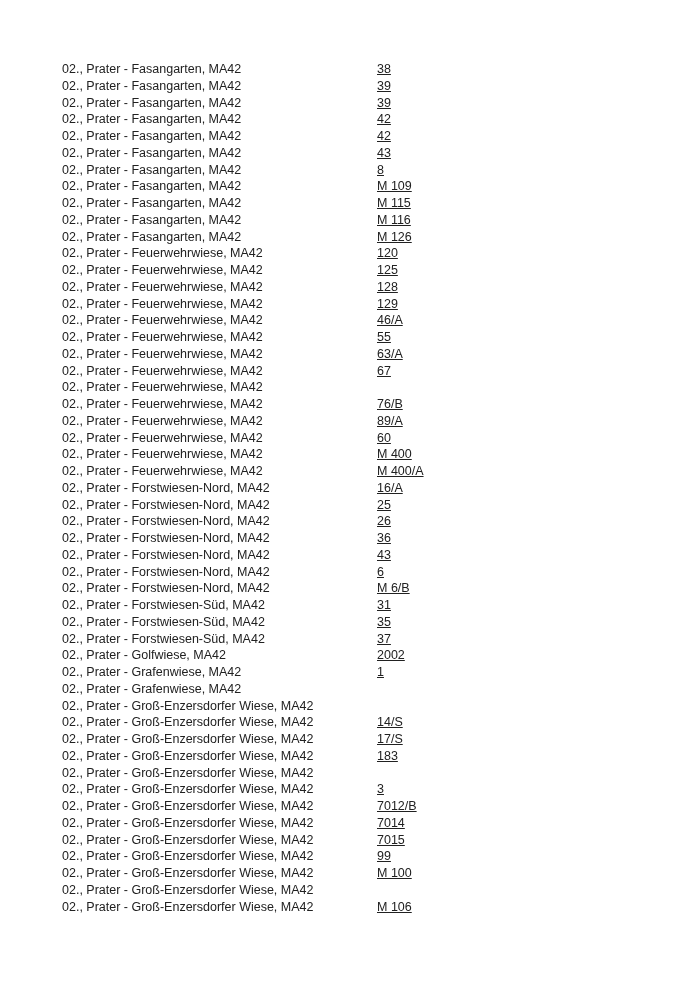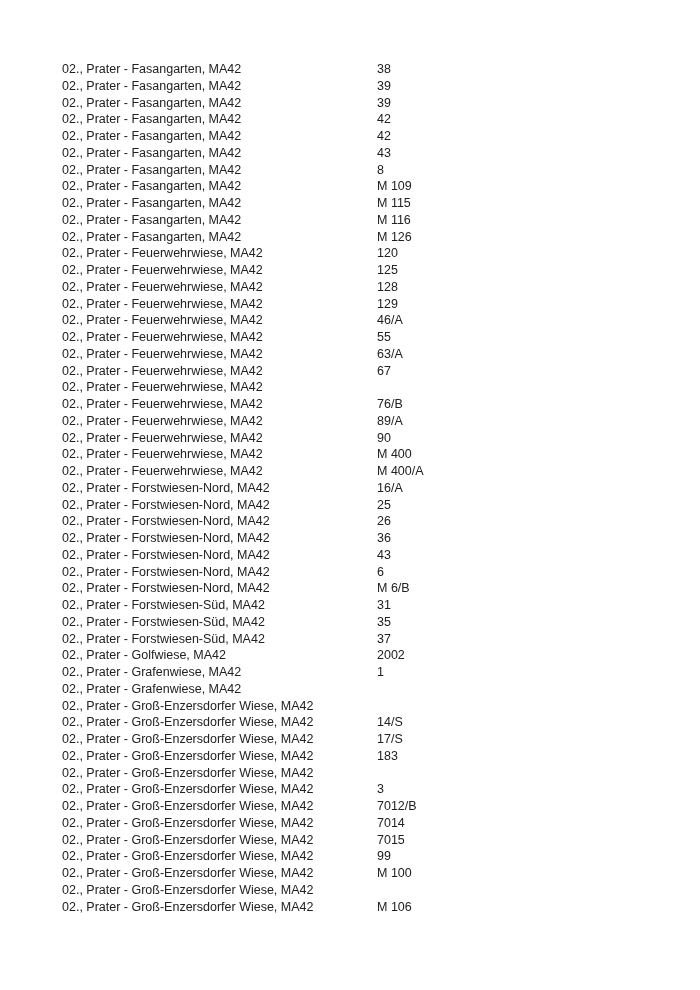--- a/index.html
+++ b/index.html
@@ -32,20 +32,21 @@
     color: #212121;
     white-space: nowrap;
   }
   .cell-location {
     width: 315px;
     flex: 0 0 315px;
     overflow: hidden;
   }
   .cell-value {
     flex: 1 1 auto;
+    text-decoration: underline;
   }
 </style>
 </head>
 <body>
 
 <div class="page">
   <div class="rows">
   <div class="row">
     <span class="cell-location">02., Prater - Fasangarten, MA42</span>
     <span class="cell-value">38</span>
@@ -150,21 +151,21 @@
     <span class="cell-value">76/B</span>
   </div>
 
   <div class="row">
     <span class="cell-location">02., Prater - Feuerwehrwiese, MA42</span>
     <span class="cell-value">89/A</span>
   </div>
 
   <div class="row">
     <span class="cell-location">02., Prater - Feuerwehrwiese, MA42</span>
-    <span class="cell-value">90</span>
+    <span class="cell-value">60</span>
   </div>
 
   <div class="row">
     <span class="cell-location">02., Prater - Feuerwehrwiese, MA42</span>
     <span class="cell-value">M 400</span>
   </div>
 
   <div class="row">
     <span class="cell-location">02., Prater - Feuerwehrwiese, MA42</span>
     <span class="cell-value">M 400/A</span>

